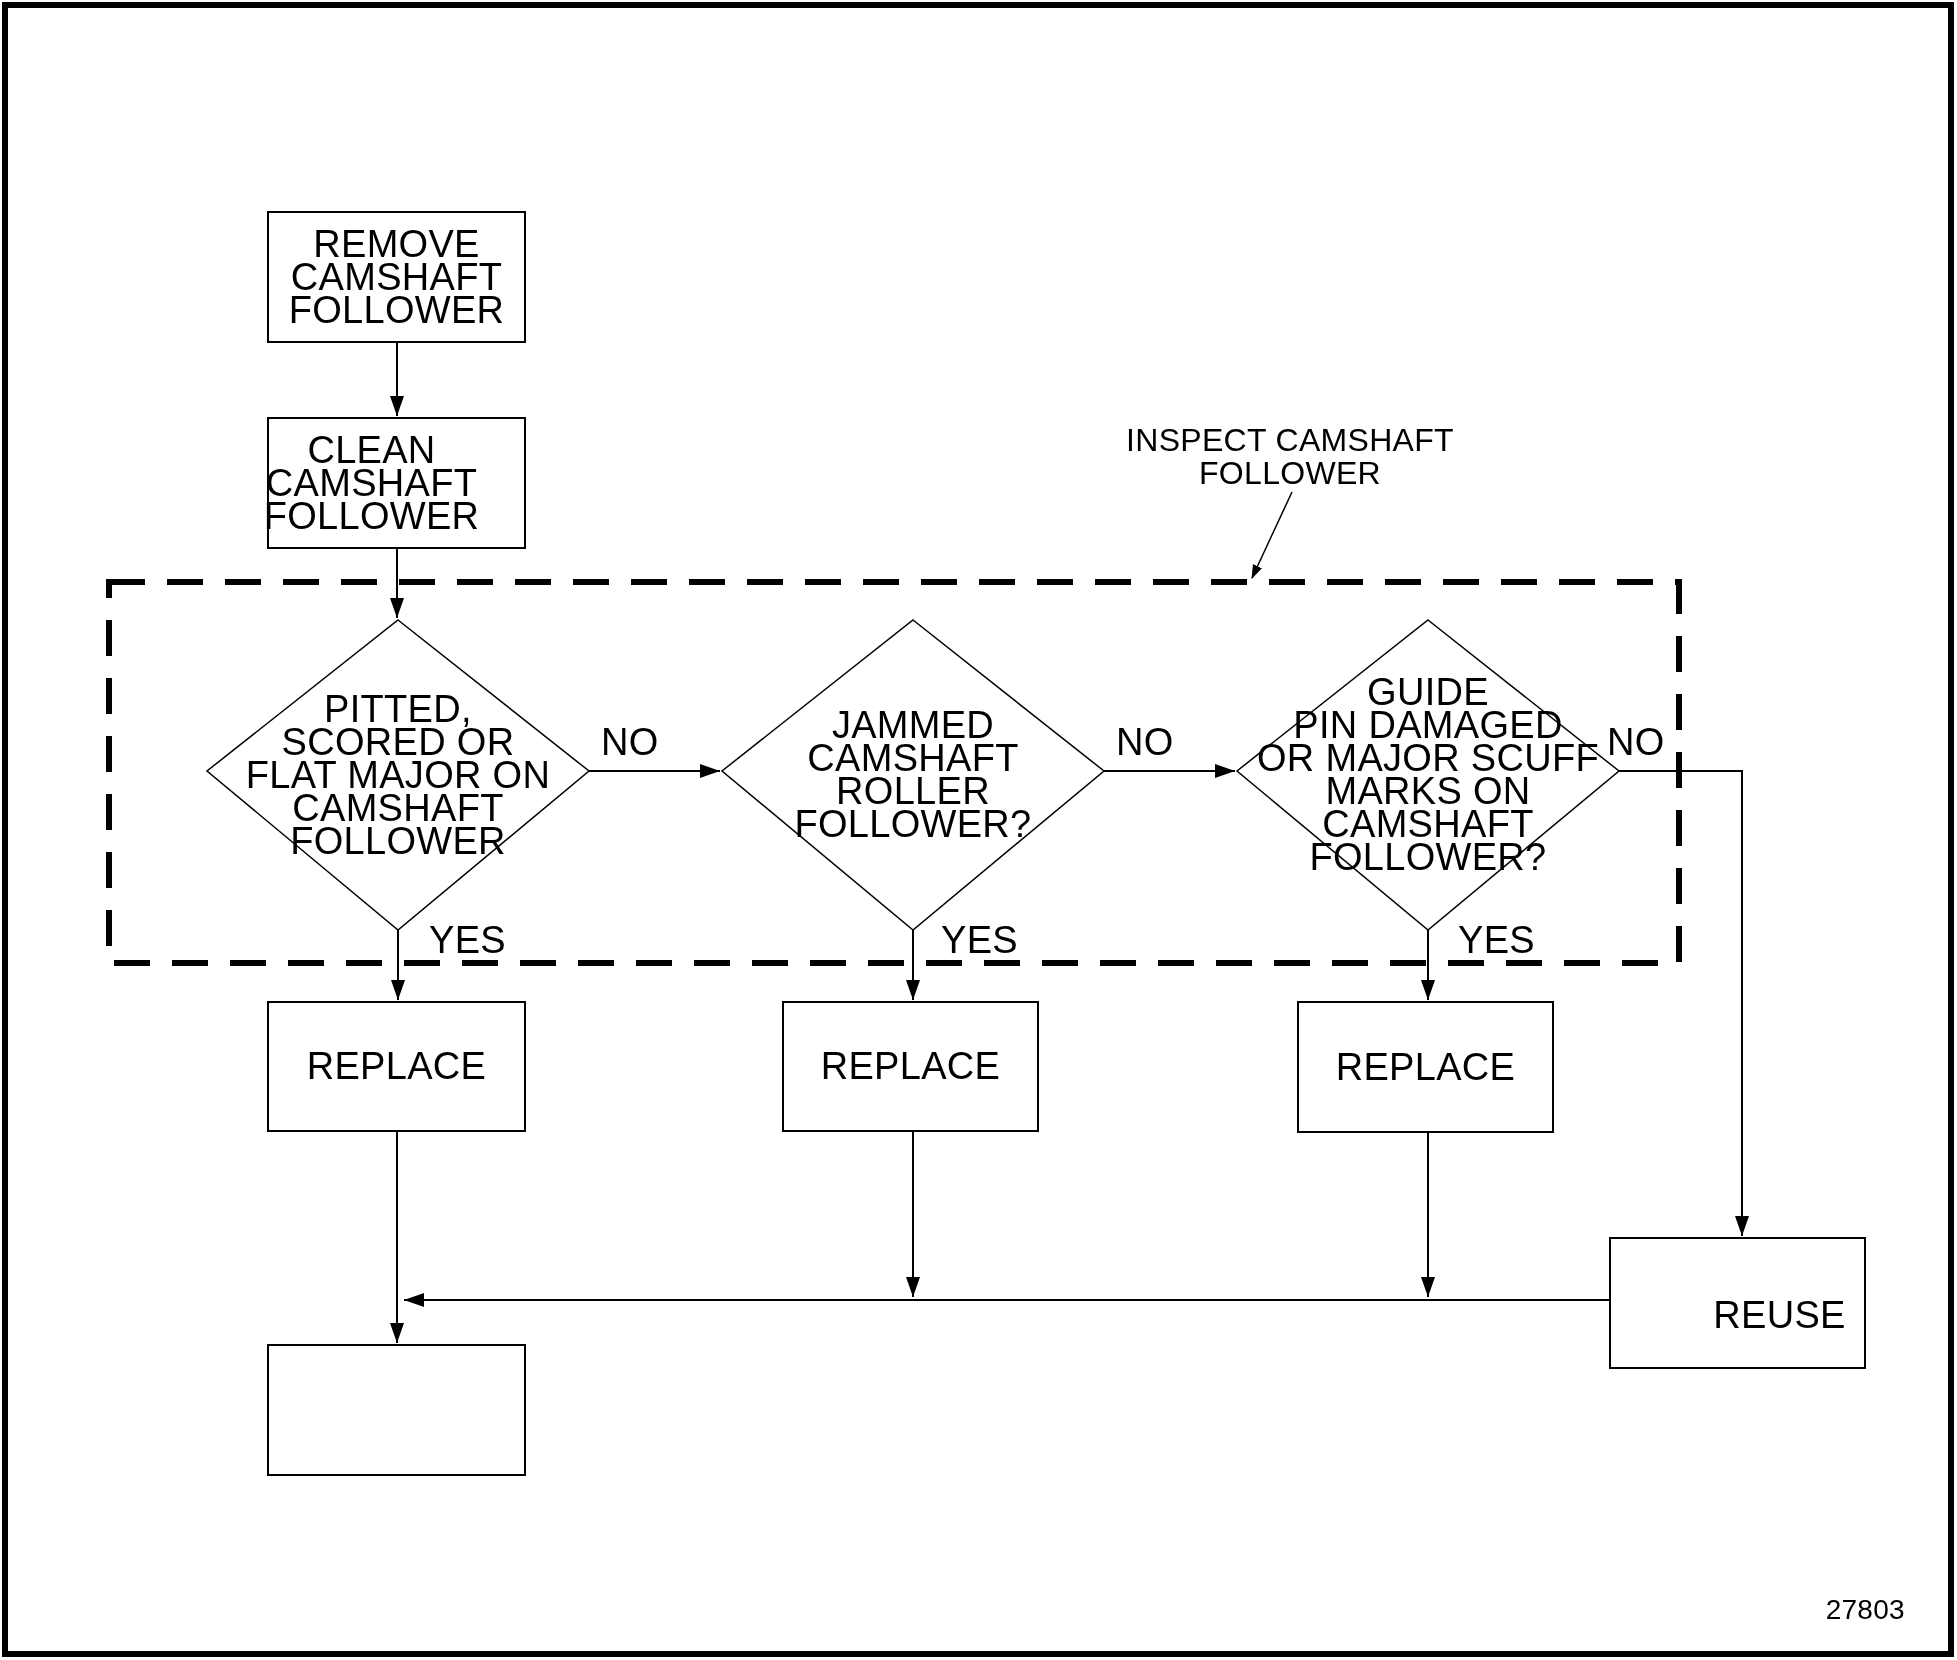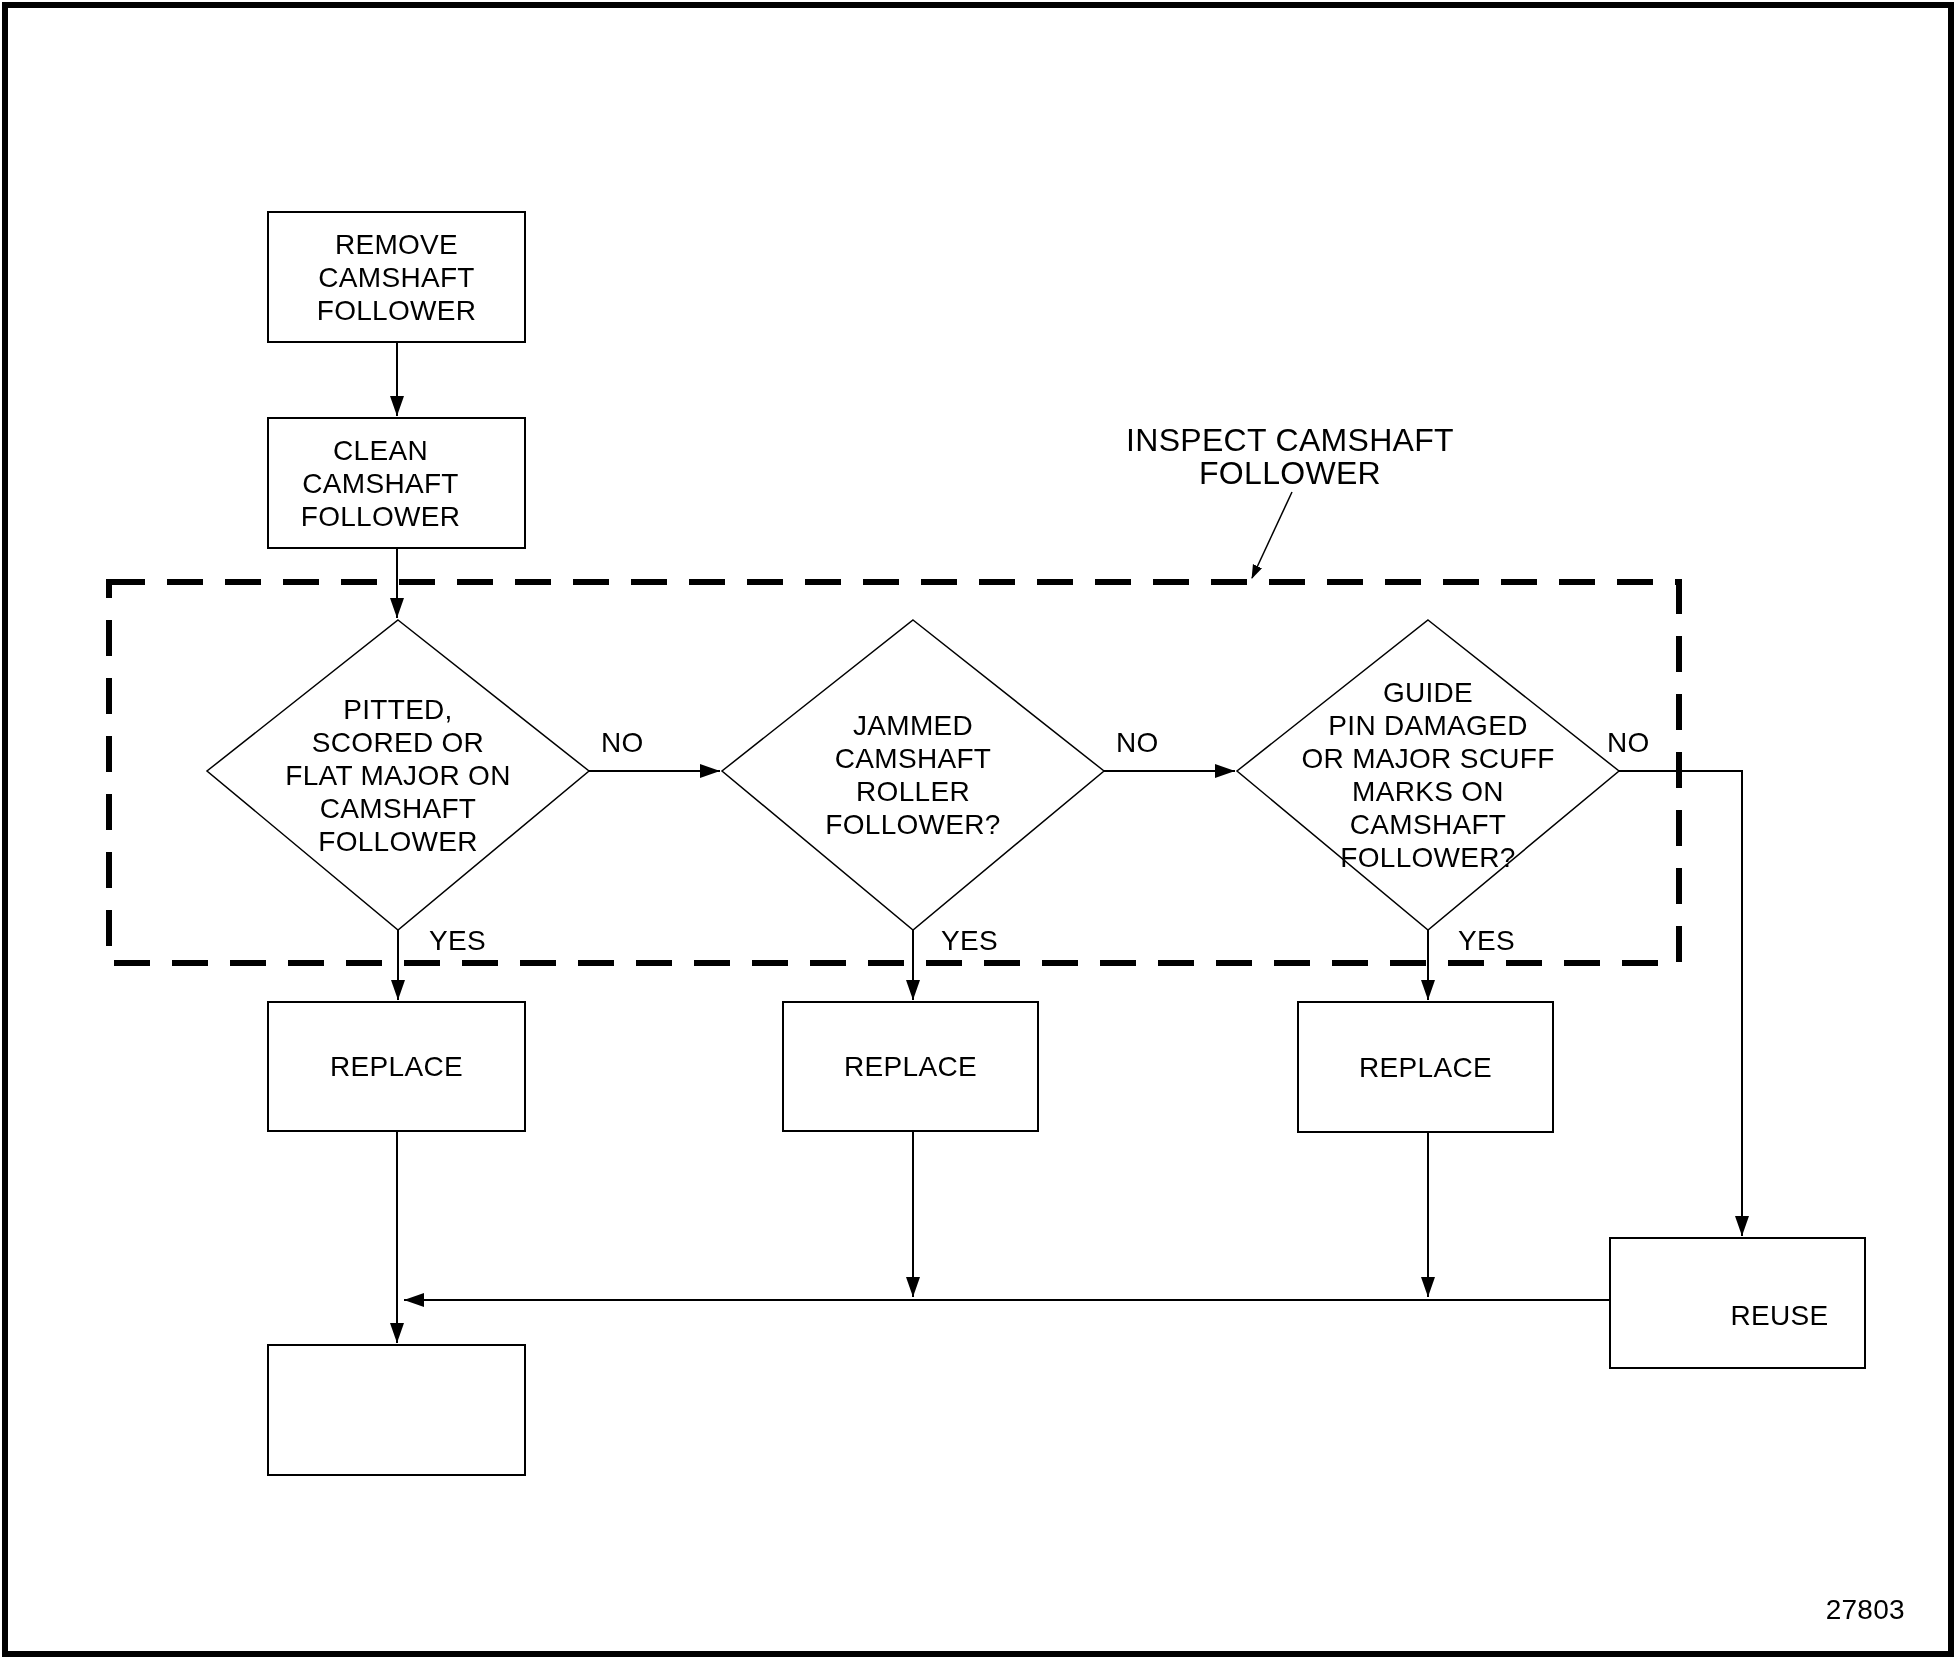--- a/index.html
+++ b/index.html
@@ -26,21 +26,21 @@
     position: absolute;
     left: 0; top: 0;
   }
   .label {
     position: absolute;
     display: flex;
     align-items: center;
     justify-content: center;
     text-align: center;
     white-space: pre-line;
-    font-size: 28px;
+    font-size: 38px;
     line-height: 33px;
     letter-spacing: 0.3px;
     color: #000000;
   }
   .edge-label {
     justify-content: flex-start;
     text-align: left;
   }
   .fig-label {
     justify-content: flex-end;
@@ -96,21 +96,21 @@
 
     <line x1="397" y1="1131" x2="397" y2="1343" stroke="#000000" stroke-width="2" marker-end="url(#arr)"></line>
     <line x1="913" y1="1131" x2="913" y2="1297" stroke="#000000" stroke-width="2" marker-end="url(#arr)"></line>
     <line x1="1428" y1="1132" x2="1428" y2="1297" stroke="#000000" stroke-width="2" marker-end="url(#arr)"></line>
     <line x1="1610" y1="1300" x2="404" y2="1300" stroke="#000000" stroke-width="2" marker-end="url(#arr)"></line>
   </svg>
 
   <div class="label" style="left:268px; top:212px; width:257px; height:130px;">REMOVE
 CAMSHAFT
 FOLLOWER</div>
-  <div class="label" style="left:268px; top:418px; width:207px; height:130px;padding-left:9px;">CLEAN
+  <div class="label" style="left:268px; top:418px; width:207px; height:130px;">CLEAN
 CAMSHAFT
 FOLLOWER</div>
 
   <div class="label region-label" style="left:1040px; top:437px; width:500px; height:40px;">INSPECT CAMSHAFT FOLLOWER</div>
 
   <div class="label" style="left:207px; top:620px; width:382px; height:310px;">PITTED,
 SCORED OR
 FLAT MAJOR ON
 CAMSHAFT
 FOLLOWER</div>

